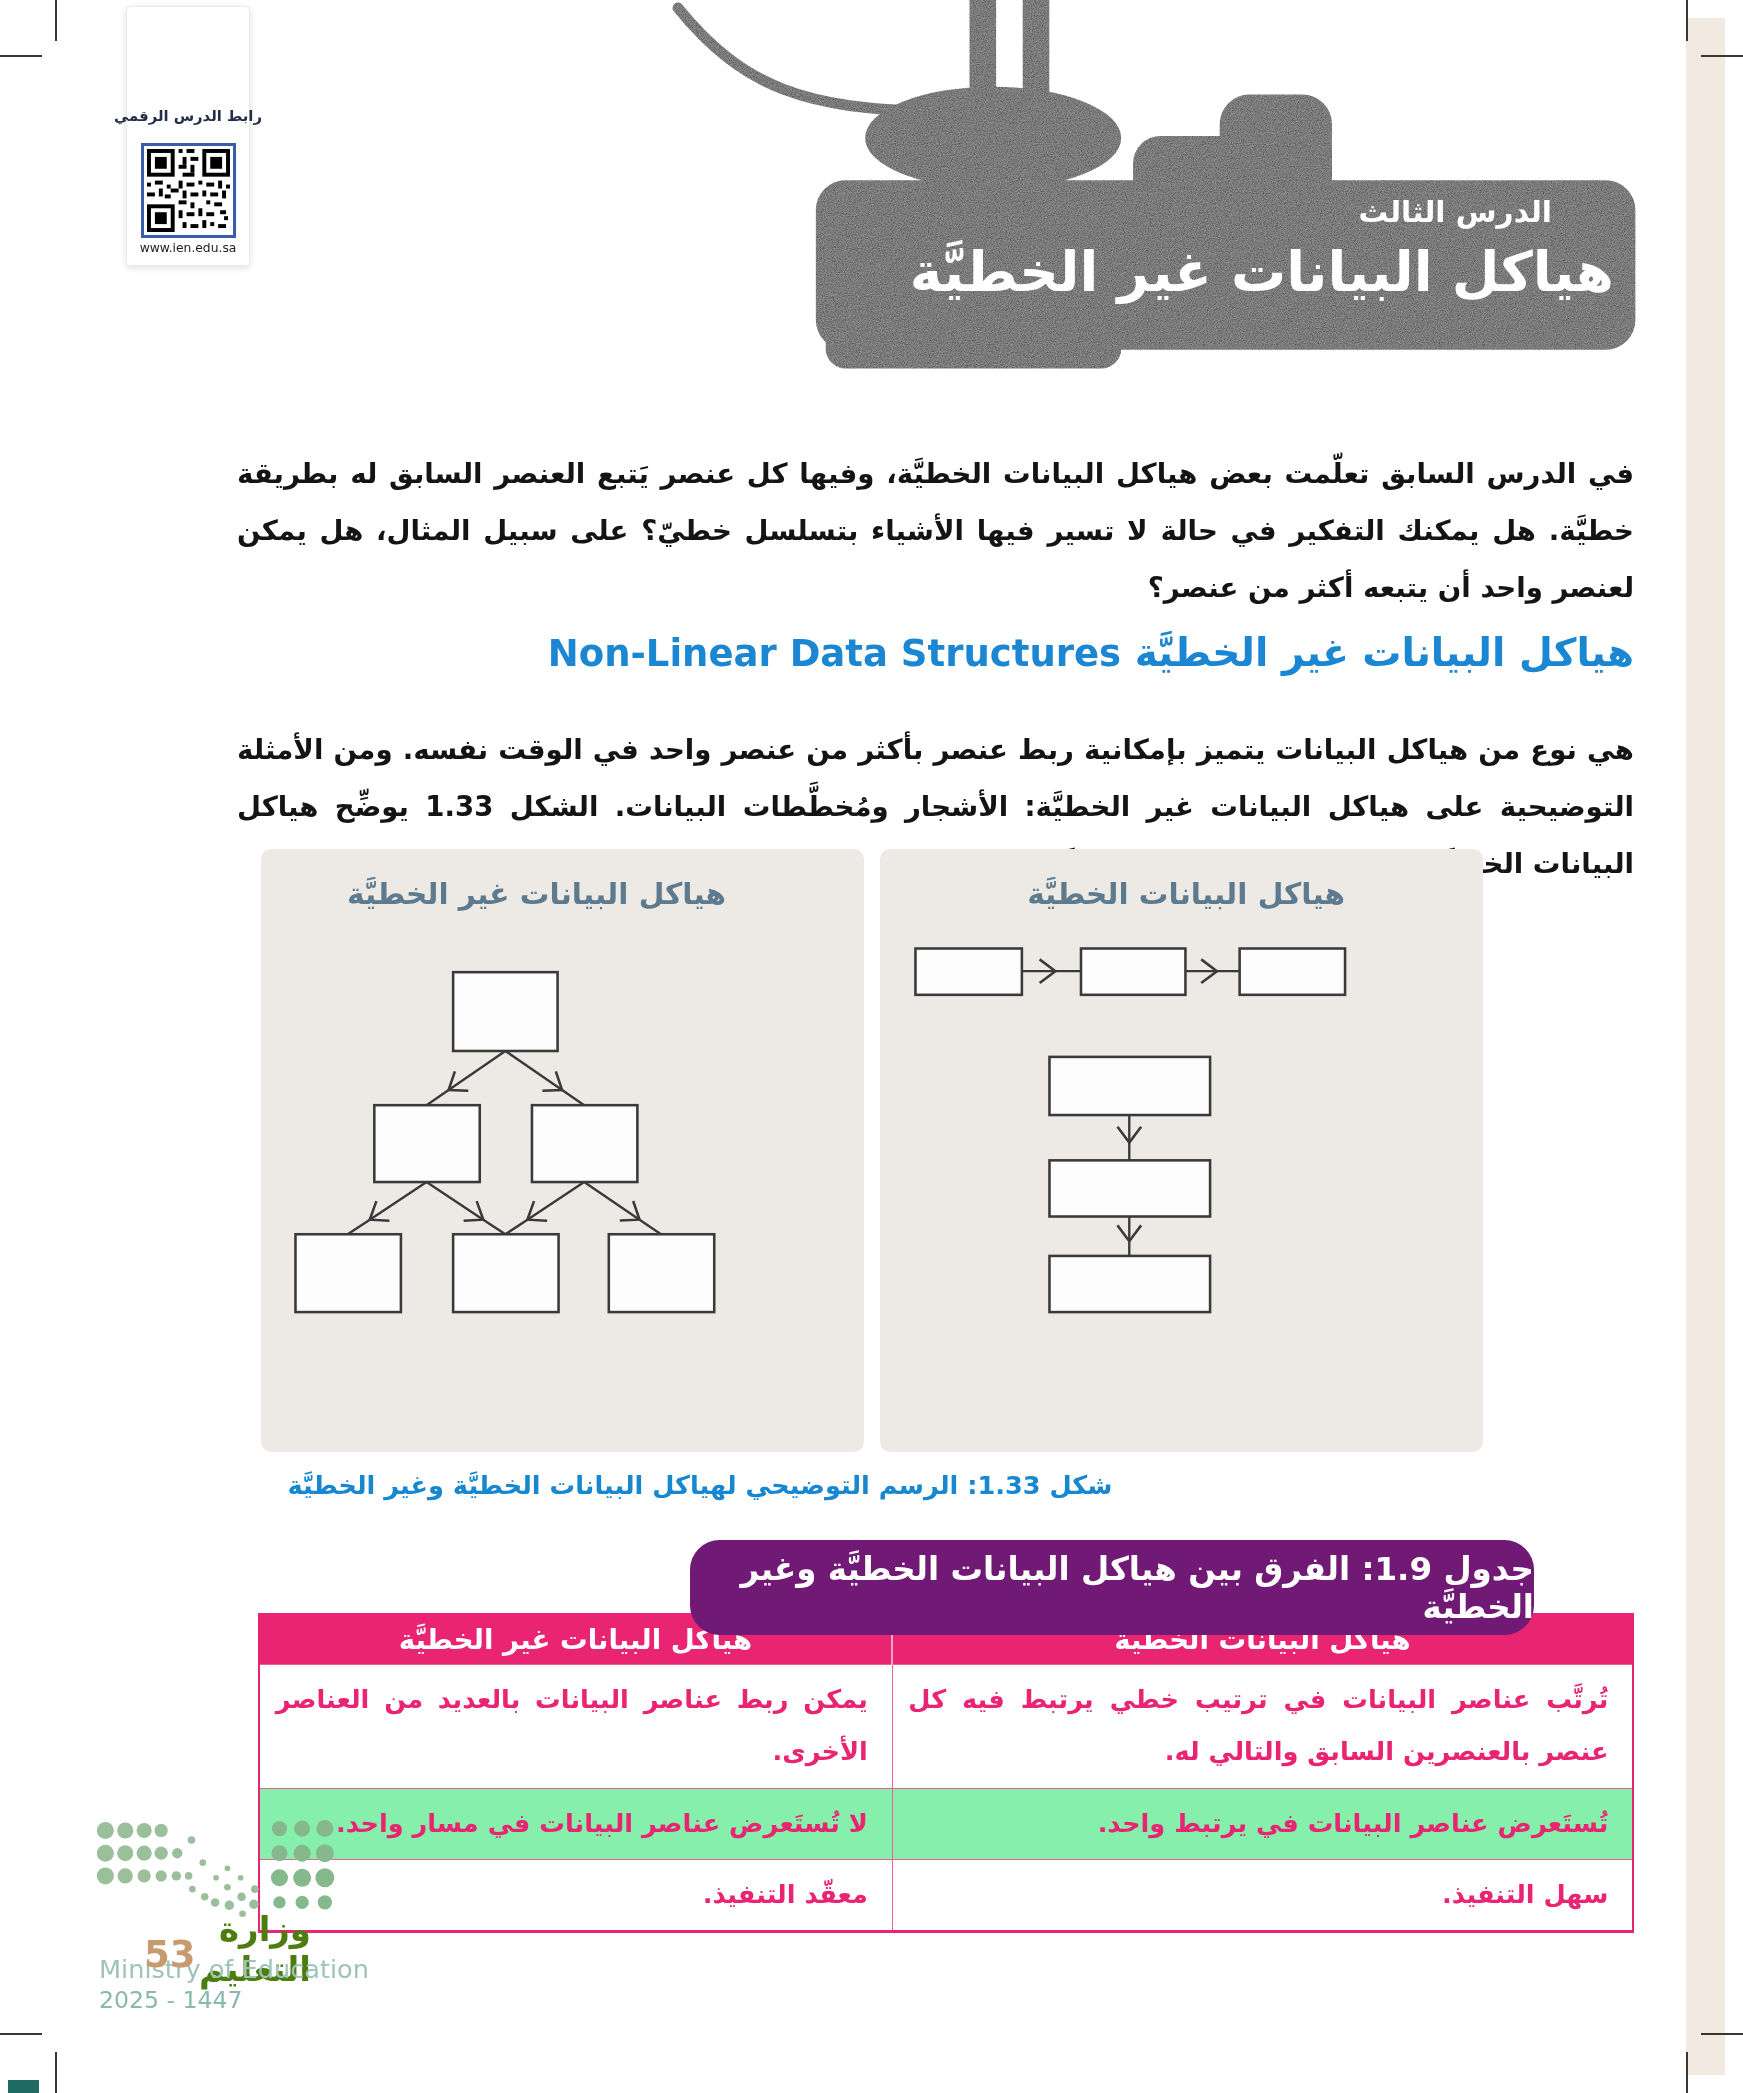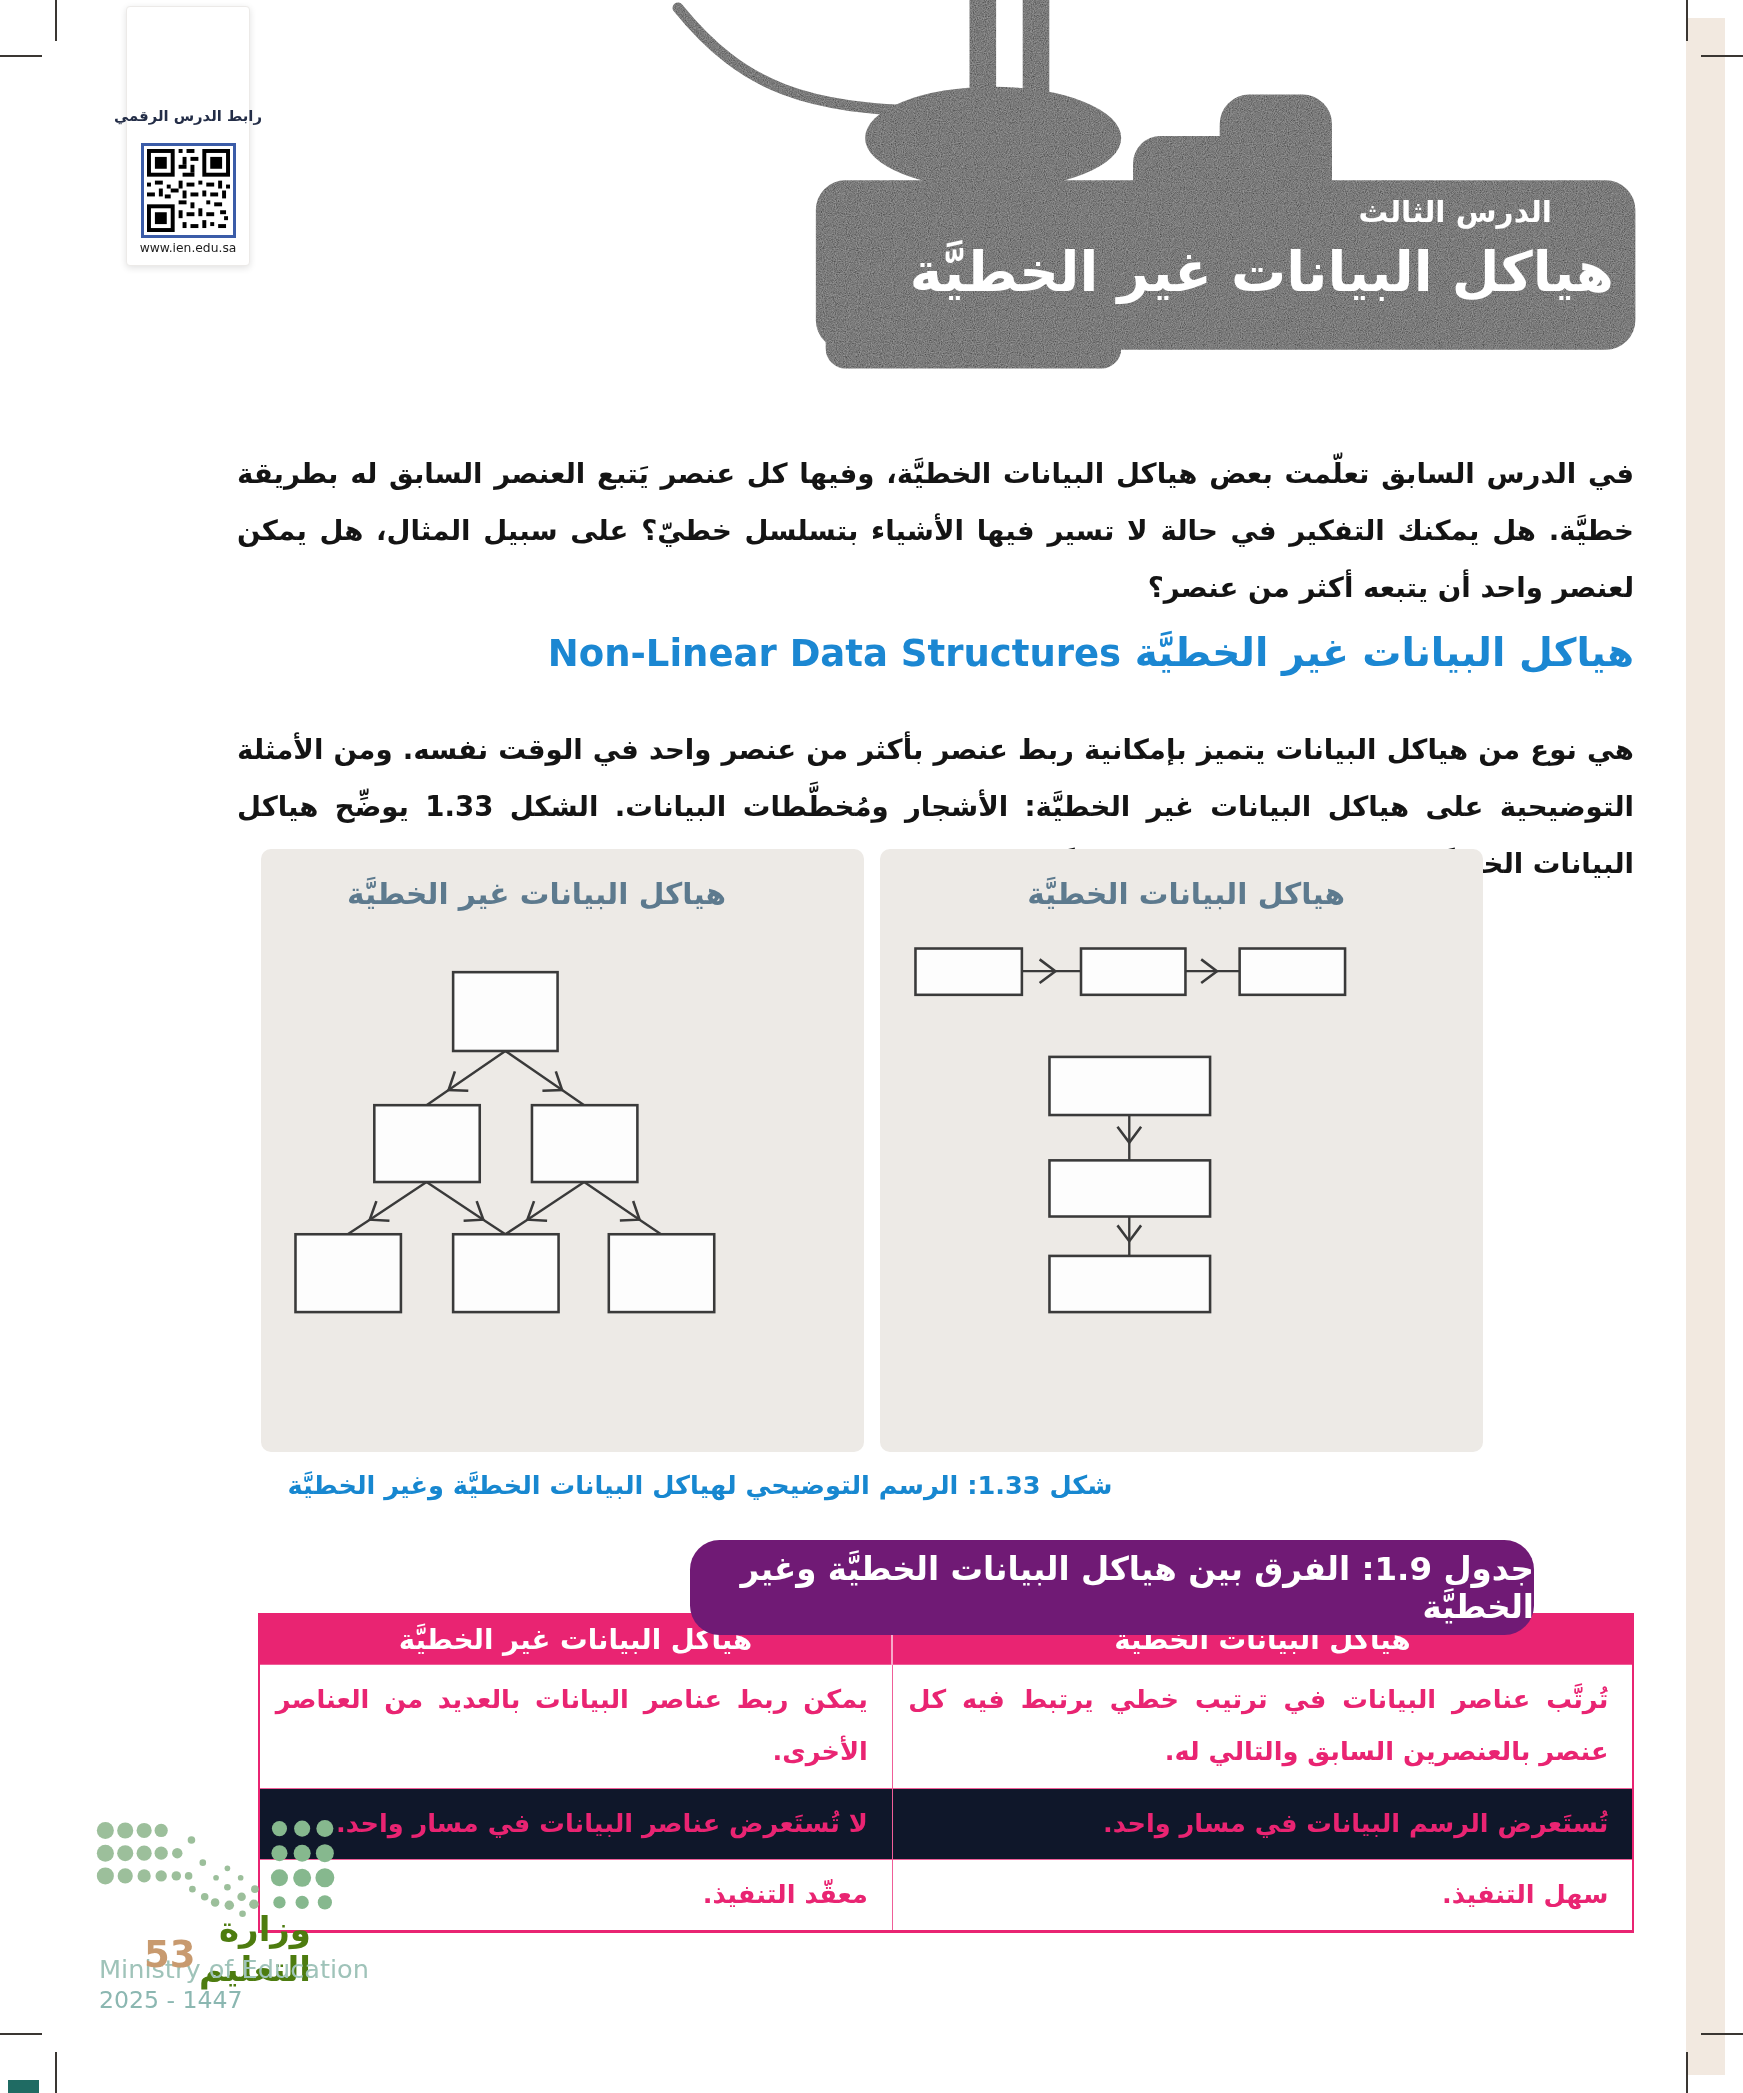--- a/index.html
+++ b/index.html
@@ -50,21 +50,21 @@
   table.diff{position:absolute;left:258px;top:1613px;width:1374px;border-collapse:collapse;
              direction:rtl;table-layout:fixed;border:2px solid #e92472;border-bottom-width:3.9px;}
   table.diff th{background:#e92472;color:#ffffff;font-weight:bold;font-size:27.6px;height:45px;
                 border-left:2px solid #f6a8c8;padding:2px 9.9px;}
   table.diff th:last-child{border-left:none;}
   table.diff td{color:#e92472;font-weight:bold;font-size:25.6px;line-height:2.05;
                 border:1.5px solid #ef5e98;padding:7.9px 23.6px 9.9px 15.8px;vertical-align:middle;
                 text-align:justify;}
   table.diff .col-linear{width:741px;}
   table.diff .col-nonlinear{width:633px;}
-  table.diff tr.alt td{background:#0f172a;}
+  table.diff tr.alt td{background:#86efac;}
   
   .moe-dots{position:absolute;left:94px;top:1817px;}
   .moe-ar{position:absolute;left:99px;top:1909px;width:212px;text-align:right;direction:rtl;
           color:#4d7c0f;font-size:34px;font-weight:bold;}
   .moe-en{position:absolute;left:99px;top:1954px;color:#9fc3b9;font-size:25.6px;}
   .moe-year{position:absolute;left:99px;top:1986px;color:#8bb7b1;font-size:23.6px;}
   .page-num{position:absolute;left:144px;top:1933px;color:#c89a6f;font-size:37px;font-weight:bold;z-index:2;}
 </style>
 </head>
 <body>
@@ -240,21 +240,21 @@
         <th>هياكل البيانات الخطيَّة</th>
         <th>هياكل البيانات غير الخطيَّة</th>
       </tr>
     </thead>
     <tbody>
       <tr>
         <td>تُرتَّب عناصر البيانات في ترتيب خطي يرتبط فيه كل عنصر بالعنصرين السابق والتالي له.</td>
         <td>يمكن ربط عناصر البيانات بالعديد من العناصر الأخرى.</td>
       </tr>
       <tr class="alt">
-        <td>تُستَعرض الرسم البيانات في مسار واحد.</td>
+        <td>تُستَعرض عناصر البيانات في يرتبط واحد.</td>
         <td>لا تُستَعرض عناصر البيانات في مسار واحد.</td>
       </tr>
       <tr>
         <td>سهل التنفيذ.</td>
         <td>معقّد التنفيذ.</td>
       </tr>
     </tbody>
   </table>
 
   <svg class="moe-dots" width="246" height="114" viewBox="0 0 260 120">

